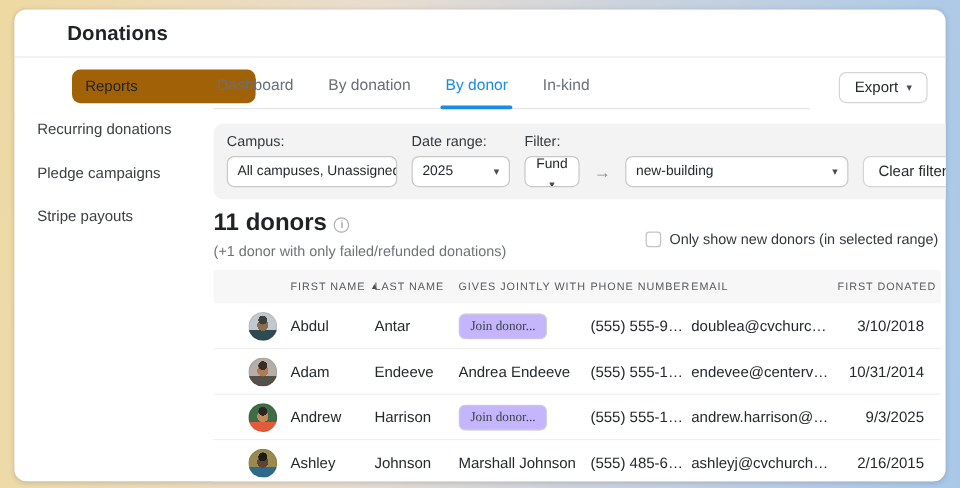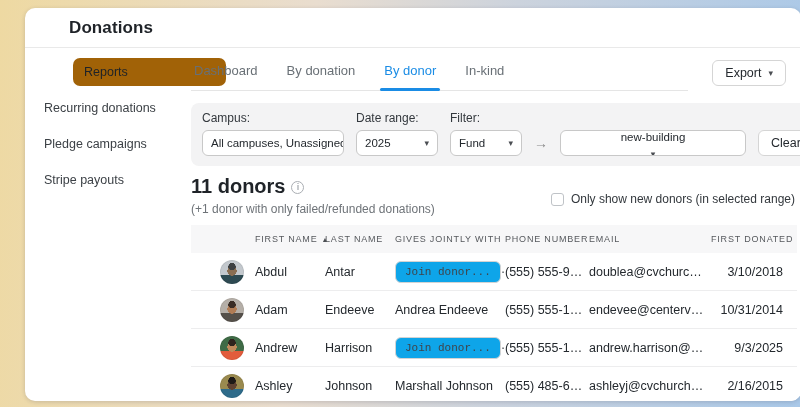--- a/index.html
+++ b/index.html
@@ -4,21 +4,21 @@
 <style>
   * { margin:0; padding:0; box-sizing:border-box; }
   html,body { width:800px; height:407px; }
   body {
     font-family:"Liberation Sans", sans-serif;
     background:linear-gradient(95deg,#eed9a2 0%,#e9ddcf 38%,#ccd3dd 62%,#a9c8e8 100%);
     position:relative; overflow:hidden;
     -webkit-font-smoothing:antialiased;
   }
   .card {
-    position:absolute; left:25px; top:8px; width:776px; height:393px;
+    position:absolute; left:12px; top:8px; width:776px; height:393px;
     background:#fff; border-radius:10px; overflow:hidden;
     box-shadow:0 1px 4px rgba(40,40,60,.18);
     display:flex; flex-direction:column;
   }
   .app-header {
     height:40px; flex:0 0 40px; display:flex; align-items:center;
     padding-left:44px; border-bottom:1px solid #e9e9e9;
   }
   .app-title { font-size:17px; font-weight:700; color:#1f2328; letter-spacing:.1px; }
 
@@ -53,21 +53,21 @@
   .filter-bar {
     margin-top:12px; width:max-content; background:#f3f3f4; border-radius:8px;
     padding:8px 11px 10px; display:flex; gap:12px; align-items:flex-end;
   }
   .fgroup-label { display:block; font-size:12px; color:#33383d; margin-bottom:5px; }
   .select {
     height:26px; background:#fff; border:1px solid #c8c8c8; border-radius:6px;
     padding:0 8px; display:flex; align-items:center; justify-content:space-between; gap:7px;
     font-size:11.5px; color:#24292e; cursor:pointer; white-space:nowrap; overflow:hidden;
   }
-  .sel-campus { width:142px; } .sel-date { width:82px; } .sel-fund { width:72px; } .sel-target { width:186px;flex-direction:column; }
+  .sel-campus { width:142px; } .sel-date { width:82px; } .sel-fund { width:46px;flex-direction:column; } .sel-target { width:186px; }
   .arrow-sep { font-size:14px; color:#8a8a8a; margin-bottom:5px; }
 
   
   .summary-row { margin-top:9px; display:flex; justify-content:space-between; align-items:flex-start; padding-right:2px; }
   .donor-count-line { display:flex; align-items:center; gap:6px; }
   .donor-count { font-size:20px; font-weight:700; color:#1f2328; }
   .info-icon {
     width:13px; height:13px; border:1px solid #aaaeb3; border-radius:50%;
     color:#aaaeb3; font-size:9px; font-weight:700; display:flex; align-items:center; justify-content:center;
     margin-top:1px; cursor:pointer;
@@ -83,22 +83,22 @@
   .donor-table { margin-top:9px; }
   .grid-cols { display:grid; grid-template-columns:64px 70px 70px 110px 84px 122px 1fr; align-items:center; }
   .thead { background:#f7f7f8; height:28px; }
   .th { font-size:9px; font-weight:400; letter-spacing:.09em; color:#56595d; white-space:nowrap; display:flex; align-items:center; cursor:pointer; }
   .th.right { justify-content:flex-end; padding-right:14px; }
   .sort-icon { font-size:7px; margin-left:4px; color:#4a4d52; }
   .row { height:38px; border-bottom:1px solid #ededee; font-size:12.5px; color:#24292e; cursor:pointer; background:#fff; }
   .avatar-cell { padding-left:29px; }
   .avatar { width:24px; height:24px; border-radius:50%; box-shadow:inset 0 0 0 1px rgba(0,0,0,.06); }
   .join-btn {
-    font-size:11px; color:#3f444a; background:#0ea5e9; border:1px solid #d3d3d3; border-radius:6px;
-    padding:4px 9px; cursor:pointer; font-family:Liberation Mono, monospace; white-space:nowrap;
+    font-size:11px; color:#3f444a; background:#c4b5fd; border:1px solid #d3d3d3; border-radius:6px;
+    padding:4px 9px; cursor:pointer; font-family:Liberation Serif, serif; white-space:nowrap;
   }
   .joint-link { color:#24292e; border-bottom:1px dashed #9aa0a6; padding-bottom:1px; cursor:pointer; white-space:nowrap; }
   .cell-right { text-align:right; padding-right:14px; white-space:nowrap; }
   .cell { white-space:nowrap; overflow:hidden; text-overflow:ellipsis; padding-right:6px; }
   .partial-row { height:20px; border-bottom:none; }
 </style>
 </head>
 <body>
 
 <div class="card">

